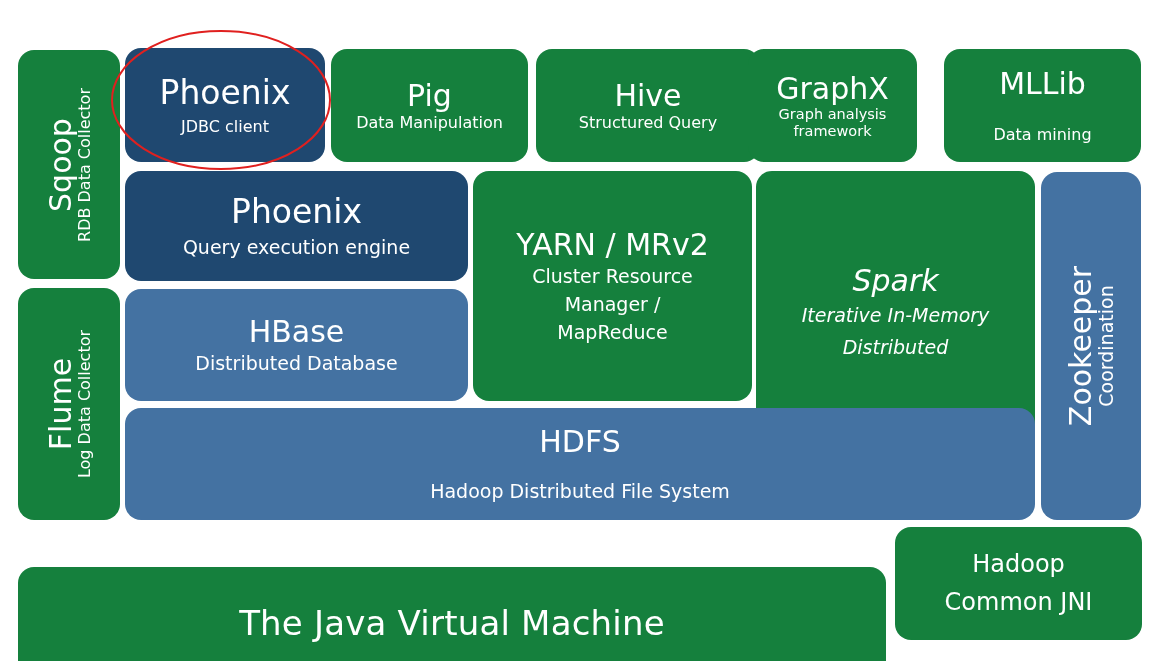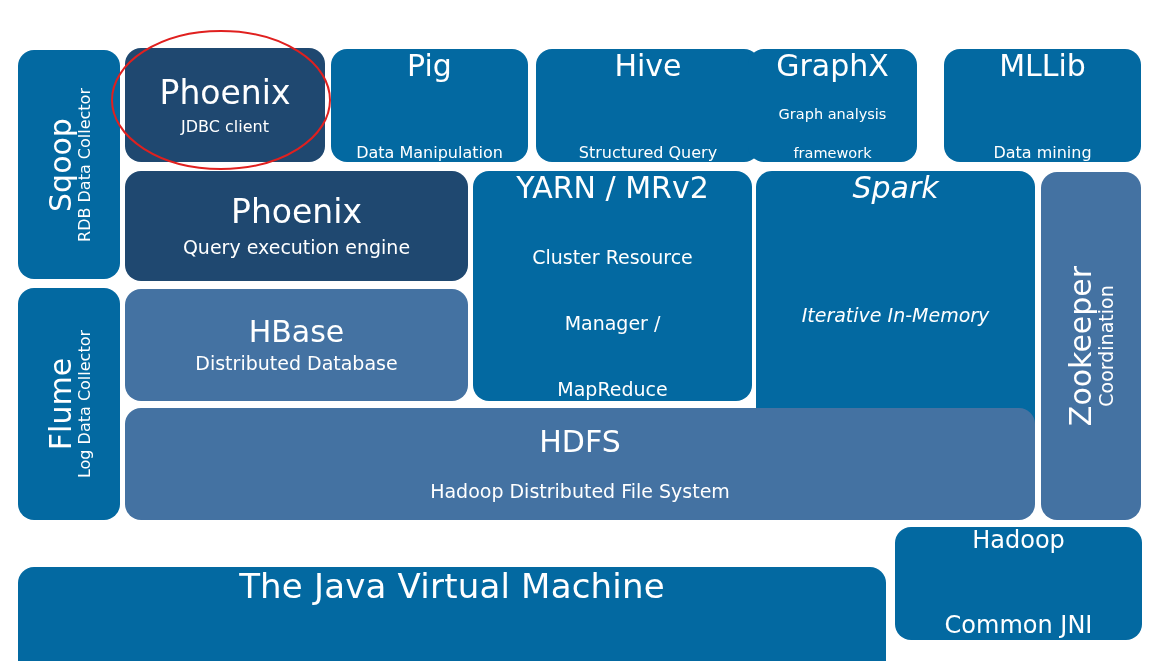--- a/index.html
+++ b/index.html
@@ -1,21 +1,21 @@
 <!DOCTYPE html>
 <html><head>
   <meta charset="utf-8">
   <style>
     html, body { margin: 0; padding: 0; background: #ffffff; }
     body { width: 1165px; height: 661px; position: relative; overflow: hidden;
            font-family: "DejaVu Sans", "Liberation Sans", sans-serif; }
     .box { position: absolute; border-radius: 16px; color: #ffffff;
            display: flex; flex-direction: column; align-items: center; justify-content: center;
            text-align: center; box-sizing: border-box; line-height: 1.15; }
-    .gray { background: #0369a1; justify-content: space-between; }
+    .gray { background: #15803d; }
     .navy { background: #1f4870; }
     .blue { background: #4472a2; }
     .t { display: block; }
     .title-xl { font-size: 34px; letter-spacing: 0.2px; }
     .title-l { font-size: 30px; }
     .title-m { font-size: 33px; }
     .title-s { font-size: 24px; }
     .sub-m { font-size: 19px; }
     .sub-s { font-size: 16px; }
     .sub-xs { font-size: 14.5px; }

